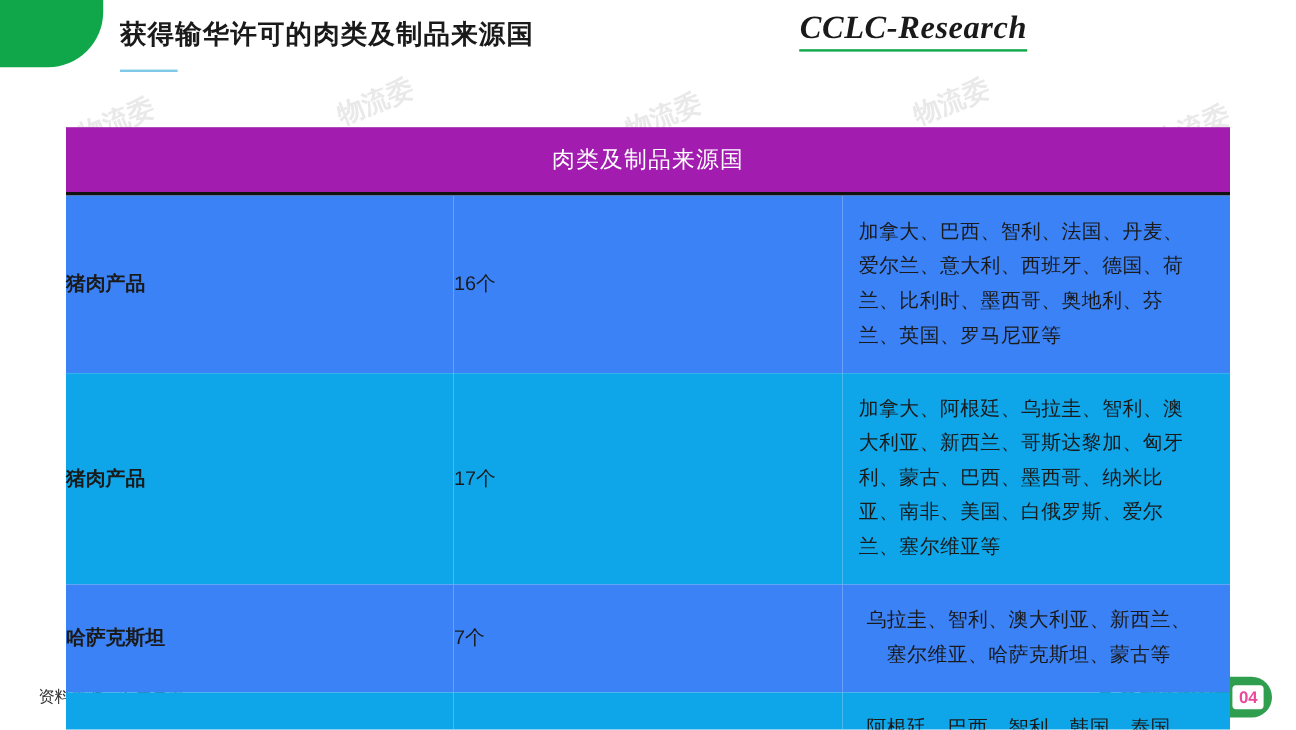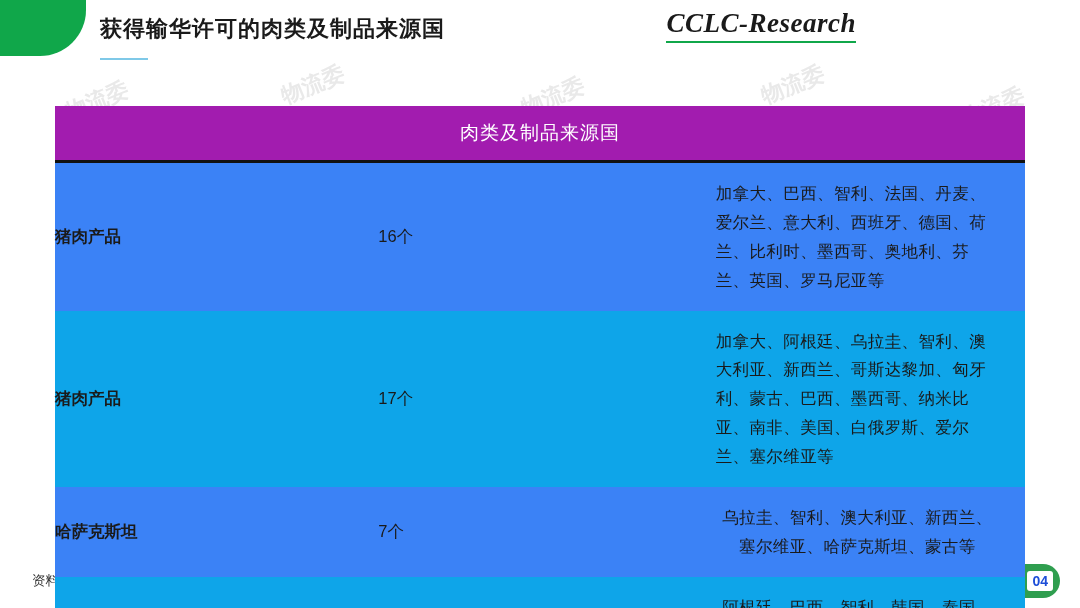--- a/index.html
+++ b/index.html
@@ -187,21 +187,21 @@
     display: flex;
     flex-direction: column;
     justify-content: center;
     font-size: 6.5px;
     line-height: 1.35;
     margin-right: 6px;
     white-space: nowrap;
   }
   .page-num {
     background: #ffffff;
-    color: #1d4ed8;
+    color: #ec4899;
     font-size: 14px;
     font-weight: bold;
     border-radius: 3px;
     padding: 2px 5px;
     margin-right: 3px;
   }
 </style>
 </head>
 <body>
 

